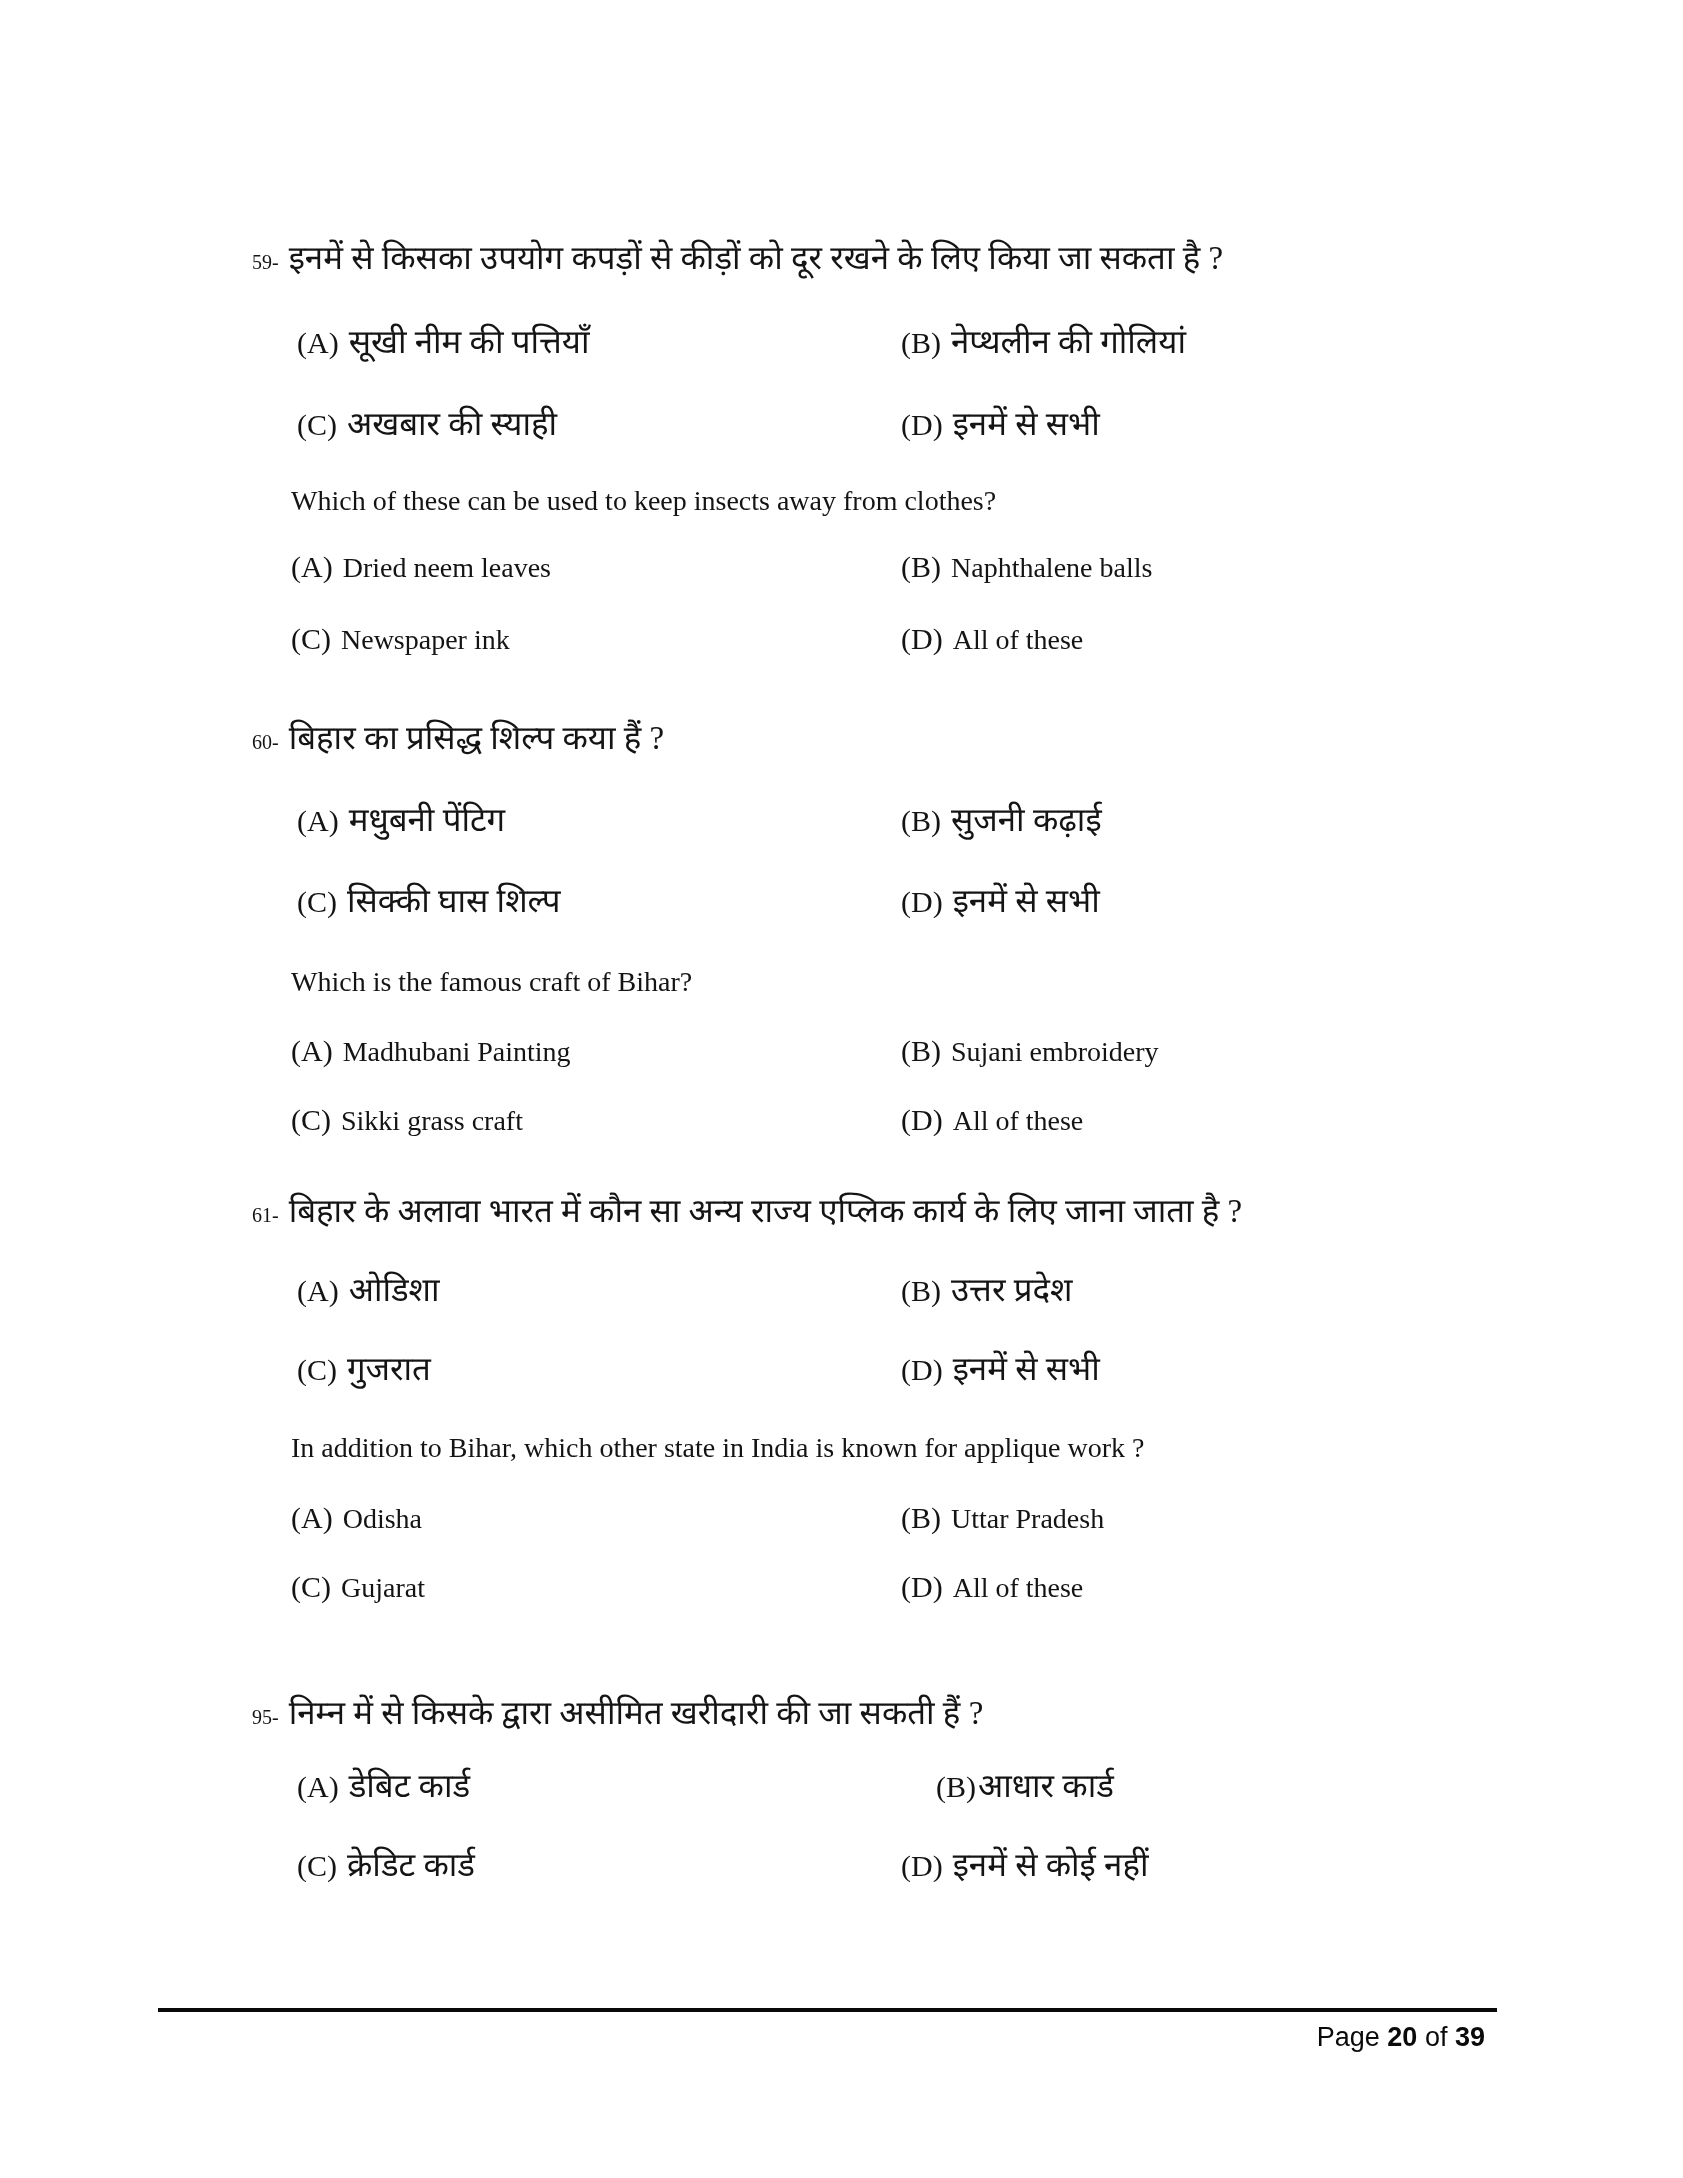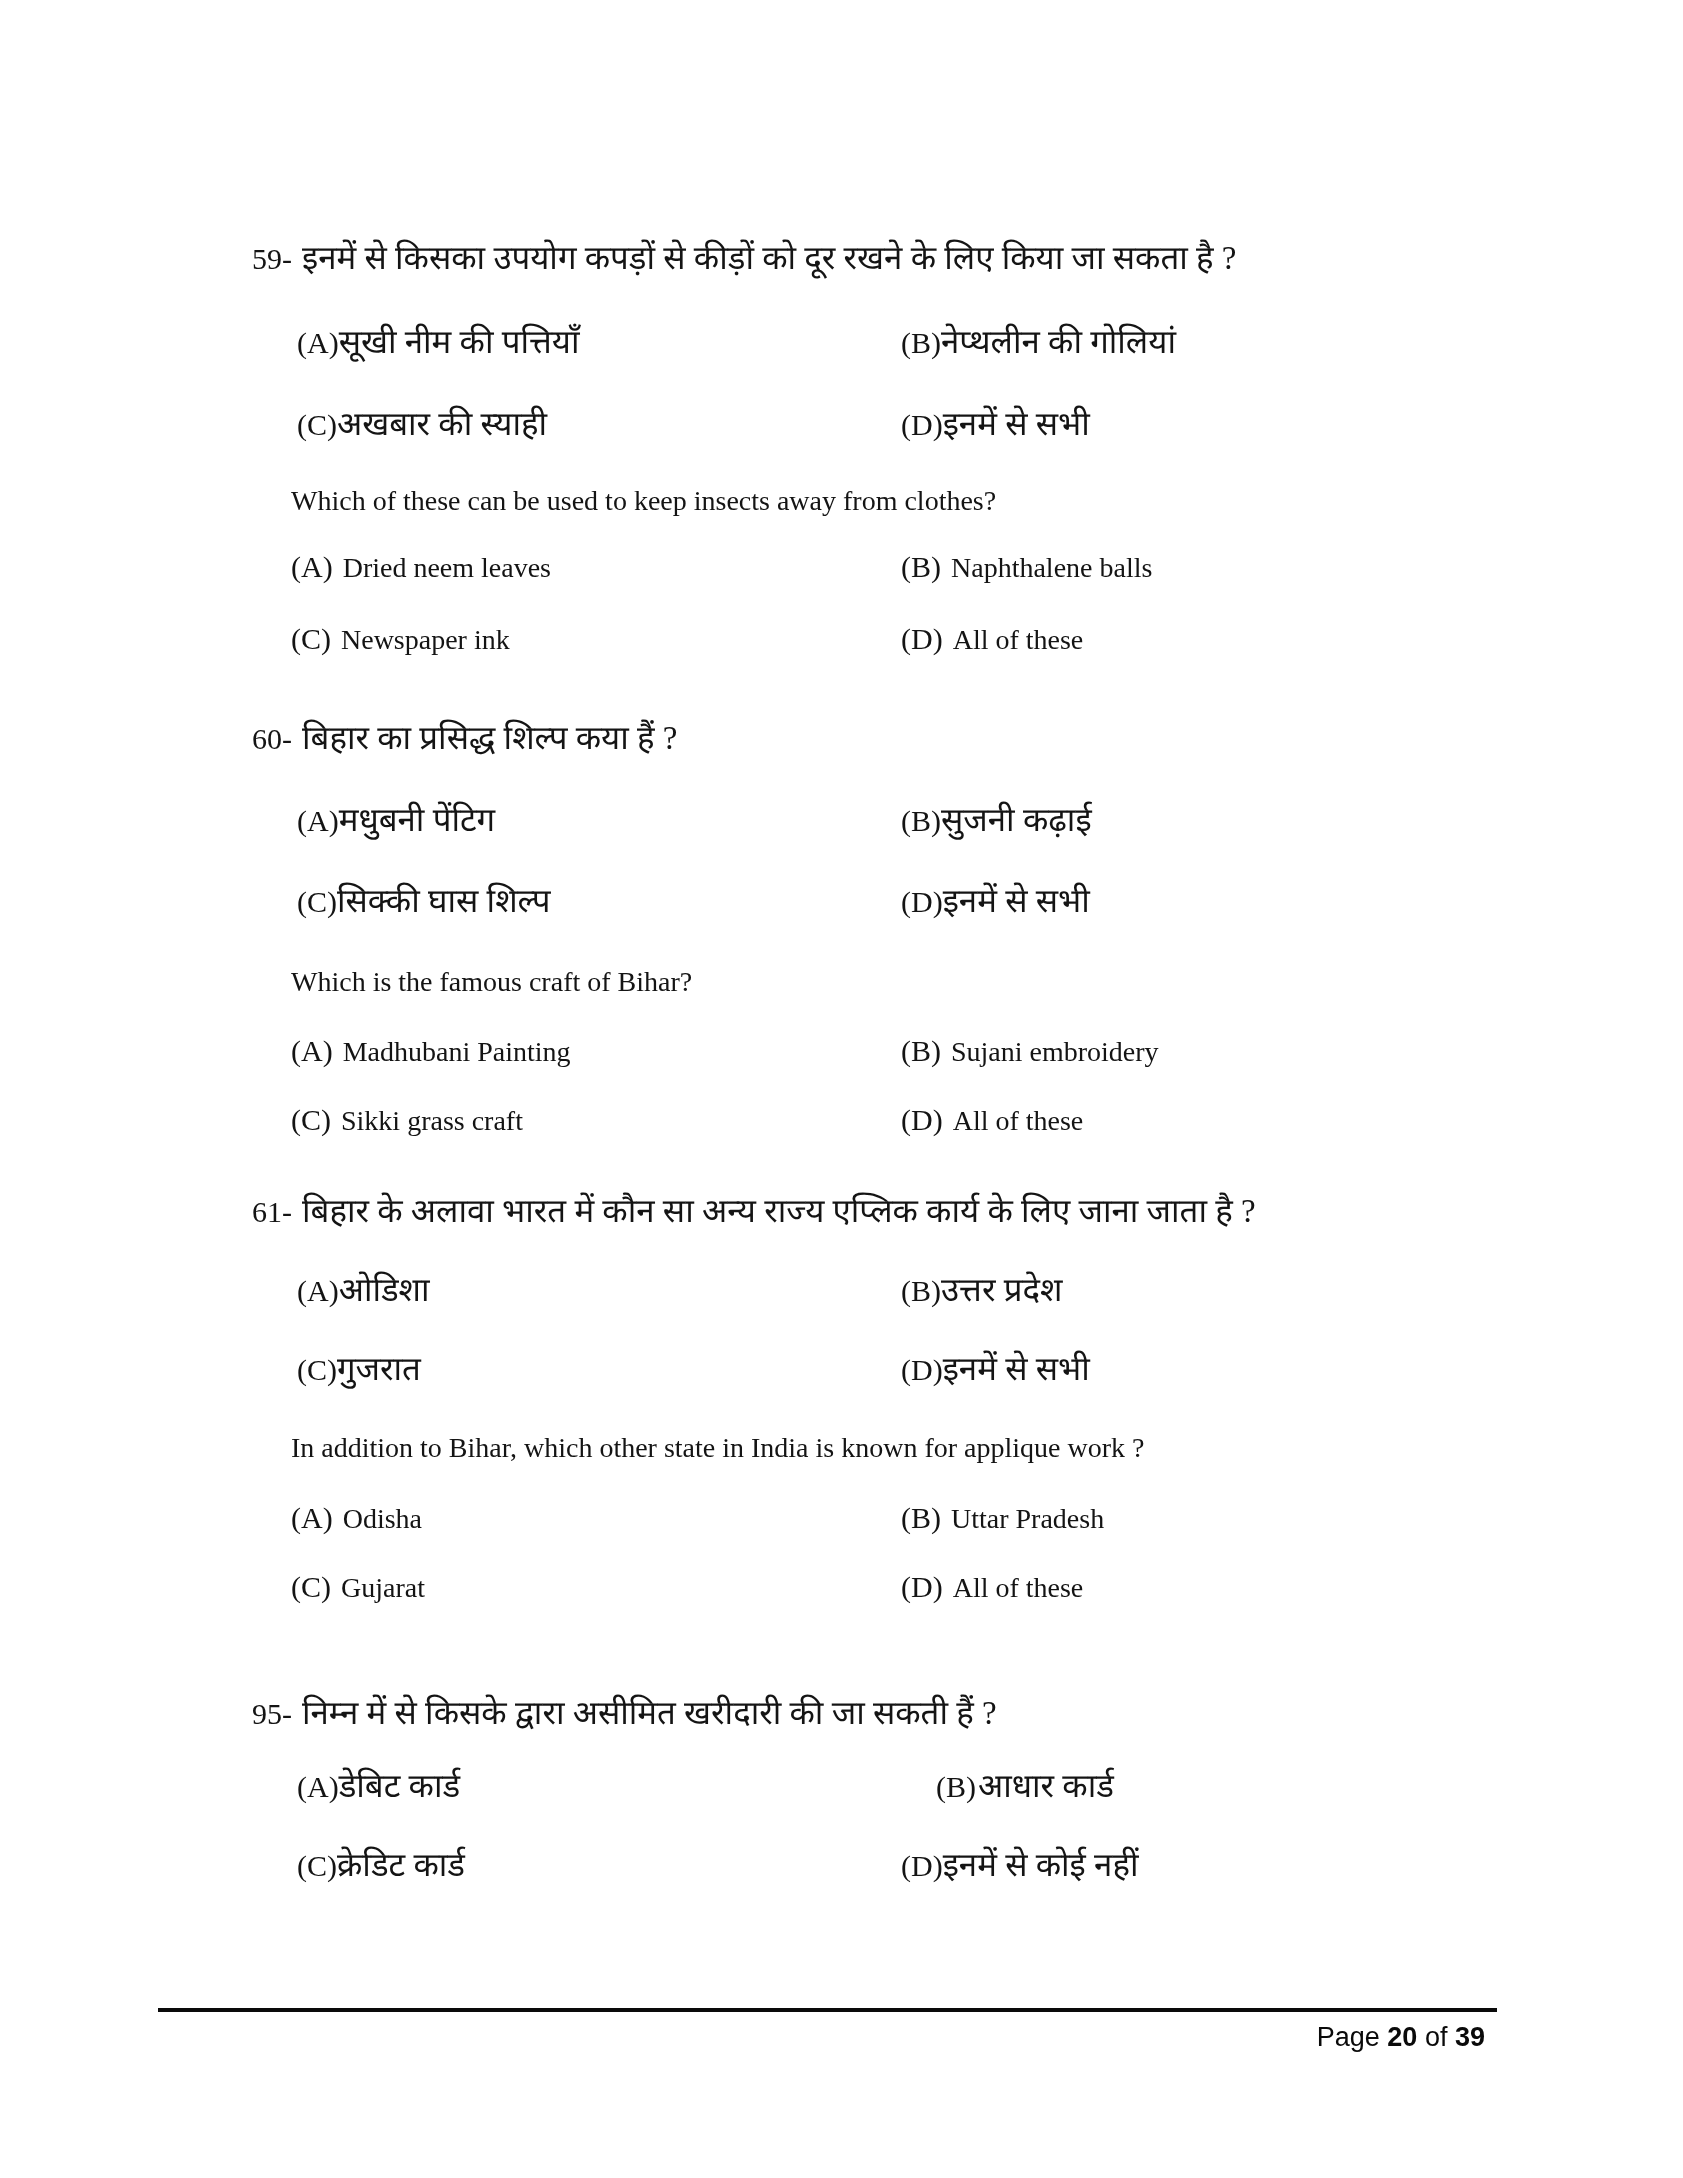--- a/index.html
+++ b/index.html
@@ -11,21 +11,21 @@
     background: #ffffff;
     color: #141414;
     overflow: hidden;
   }
   .row { position: absolute; white-space: nowrap; line-height: 1.15; }
 
   
   .q-line { left: 252px; }
   .qnum {
     font-family: "Liberation Serif", "DejaVu Serif", serif;
-    font-size: 30px;
+    font-size: 20px;
   }
   .hi {
     font-family: "Liberation Serif", "DejaVu Sans", serif;
     font-size: 33px;
     text-align: center;
   }
   .q-line .hi { margin-left: 10px; }
 
   
   .opt-row-hi { left: 297px; width: 1238px; }
@@ -33,21 +33,21 @@
   .opt-cell { display: inline-block; }
   .opt-b { position: absolute; top: 0; }
   .opt-row-hi .opt-b { left: 604px; }
   .opt-row-en .opt-b { left: 610px; }
   .opt-b-tight { left: 639px !important; }
   .opt-b-tight .opt-text { margin-left: 2px !important; margin-top: 43px; }
   .opt-label {
     font-family: "Liberation Serif", "DejaVu Serif", serif;
     font-size: 30px;
   }
-  .opt-row-hi .opt-text { }
+  .opt-row-hi .opt-text { margin-left: 10px; }
   .opt-row-en .opt-text { margin-left: 10px; }
 
   
   .en {
     font-family: "Liberation Serif", "DejaVu Serif", serif;
     font-size: 28px;
   }
   .en-q { left: 291px; }
 
   

